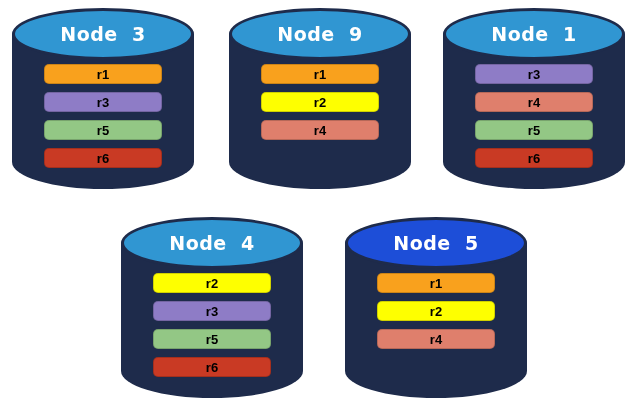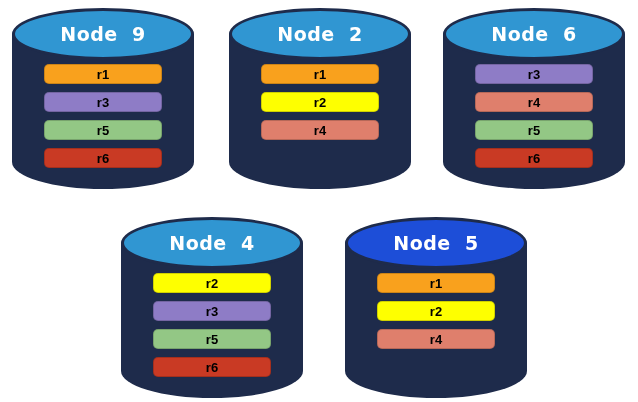--- a/index.html
+++ b/index.html
@@ -97,58 +97,58 @@
             <span class="bar-label" style="color: rgb(0, 0, 0);">r3</span>
           </div>
           <div class="bar" style="background: rgb(147, 199, 133);">
             <span class="bar-label" style="color: rgb(0, 0, 0);">r5</span>
           </div>
           <div class="bar" style="background: rgb(201, 58, 36);">
             <span class="bar-label" style="color: rgb(0, 0, 0);">r6</span>
           </div>
         </div>
         <div class="cyl-top" style="background: rgb(48, 150, 210); border-color: rgb(30, 43, 75);">
-          <span class="node-title" style="color: rgb(255, 255, 255);">Node  9</span>
+          <span class="node-title" style="color: rgb(255, 255, 255);">Node  3</span>
         </div>
       </div>
       <div class="node">
         <div class="cyl-body" style="background: rgb(30, 43, 75);"></div>
         <div class="bars">
           <div class="bar" style="background: rgb(249, 161, 29);">
             <span class="bar-label" style="color: rgb(0, 0, 0);">r1</span>
           </div>
           <div class="bar" style="background: rgb(254, 255, 0);">
             <span class="bar-label" style="color: rgb(0, 0, 0);">r2</span>
           </div>
           <div class="bar" style="background: rgb(223, 127, 108);">
             <span class="bar-label" style="color: rgb(0, 0, 0);">r4</span>
           </div>
         </div>
         <div class="cyl-top" style="background: rgb(48, 150, 210); border-color: rgb(30, 43, 75);">
-          <span class="node-title" style="color: rgb(255, 255, 255);">Node  2</span>
+          <span class="node-title" style="color: rgb(255, 255, 255);">Node  9</span>
         </div>
       </div>
       <div class="node">
         <div class="cyl-body" style="background: rgb(30, 43, 75);"></div>
         <div class="bars">
           <div class="bar" style="background: rgb(142, 124, 198);">
             <span class="bar-label" style="color: rgb(0, 0, 0);">r3</span>
           </div>
           <div class="bar" style="background: rgb(223, 127, 108);">
             <span class="bar-label" style="color: rgb(0, 0, 0);">r4</span>
           </div>
           <div class="bar" style="background: rgb(147, 199, 133);">
             <span class="bar-label" style="color: rgb(0, 0, 0);">r5</span>
           </div>
           <div class="bar" style="background: rgb(201, 58, 36);">
             <span class="bar-label" style="color: rgb(0, 0, 0);">r6</span>
           </div>
         </div>
         <div class="cyl-top" style="background: rgb(48, 150, 210); border-color: rgb(30, 43, 75);">
-          <span class="node-title" style="color: rgb(255, 255, 255);">Node  6</span>
+          <span class="node-title" style="color: rgb(255, 255, 255);">Node  1</span>
         </div>
       </div>
       <div class="node">
         <div class="cyl-body" style="background: rgb(30, 43, 75);"></div>
         <div class="bars">
           <div class="bar" style="background: rgb(254, 255, 0);">
             <span class="bar-label" style="color: rgb(0, 0, 0);">r2</span>
           </div>
           <div class="bar" style="background: rgb(142, 124, 198);">
             <span class="bar-label" style="color: rgb(0, 0, 0);">r3</span>

